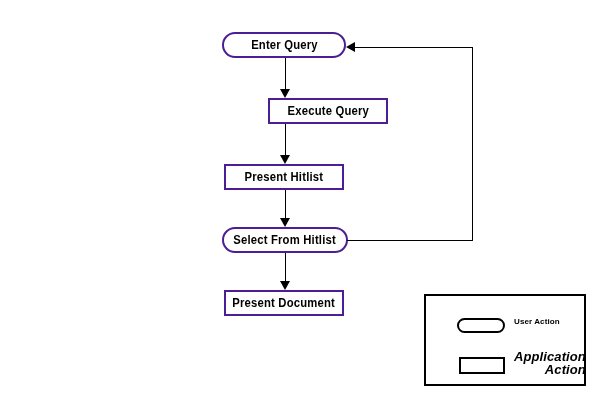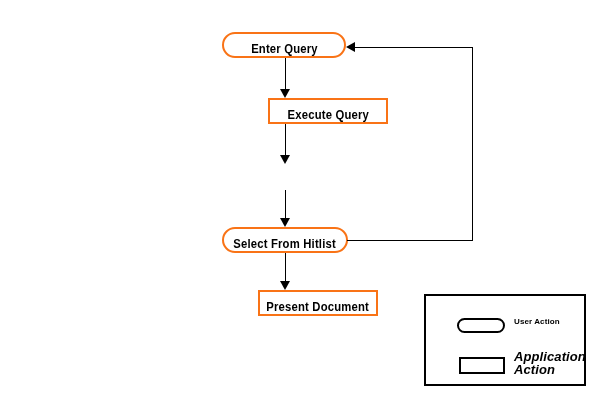--- a/index.html
+++ b/index.html
@@ -16,23 +16,23 @@
     width: 600px;
     height: 406px;
     background: #ffffff;
     overflow: hidden;
   }
   
   .node {
     position: absolute;
     box-sizing: border-box;
     background: #ffffff;
-    border: 2px solid #f97316;
+    border: 2px solid #4c1d95;
     display: flex;
-    align-items: flex-end;
+    align-items: center;
     justify-content: center;
     color: #000000;
     font-weight: bold;
     font-size: 12px;
     letter-spacing: 0.2px;
     white-space: nowrap;
   }
   .node.user-action {
     border-radius: 999px;
   }
@@ -73,20 +73,21 @@
   
   #legend {
     position: absolute;
     box-sizing: border-box;
     left: 424px;
     top: 294px;
     width: 162px;
     height: 92px;
     border: 2px solid #000000;
     background: #ffffff;
+    text-align: right;
   }
   .legend-swatch {
     position: absolute;
     box-sizing: border-box;
     background: #ffffff;
     border: 2px solid #000000;
   }
   .legend-swatch.stadium { border-radius: 999px; }
   .legend-text {
     position: absolute;
@@ -104,26 +105,29 @@
 <div id="canvas">
 
   <div class="node user-action" style="left:222px; top:32px; width:124px; height:26px;">
     <span class="node-label">Enter Query</span>
   </div>
 
   <div class="node app-action" style="left:224px; top:98px; width:120px; height:26px;margin-left:44px;">
     <span class="node-label">Execute Query</span>
   </div>
 
+  <div class="node app-action" style="left:224px; top:164px; width:120px; height:26px;">
+    <span class="node-label">Present Hitlist</span>
+  </div>
 
   <div class="node user-action" style="left:222px; top:227px; width:126px; height:26px;">
     <span class="node-label">Select From Hitlist</span>
   </div>
 
-  <div class="node app-action" style="left:224px; top:290px; width:120px; height:26px;margin-left:34px;">
+  <div class="node app-action" style="left:224px; top:290px; width:120px; height:26px;">
     <span class="node-label">Present Document</span>
   </div>
 
   <div class="conn-v" style="left:285px; top:58px; height:33px;"></div>
   <div class="arrow-down" style="left:280px; top:89px;"></div>
 
   <div class="conn-v" style="left:285px; top:124px; height:33px;"></div>
   <div class="arrow-down" style="left:280px; top:155px;"></div>
 
   <div class="conn-v" style="left:285px; top:190px; height:30px;"></div>

